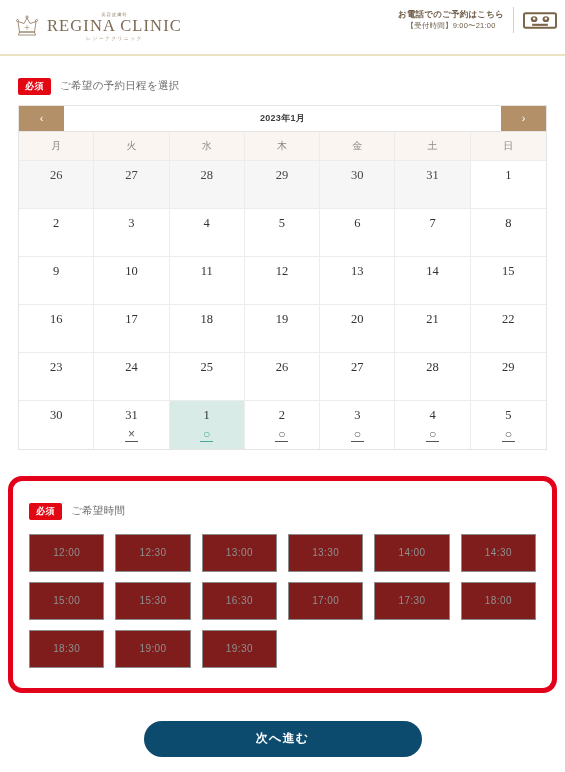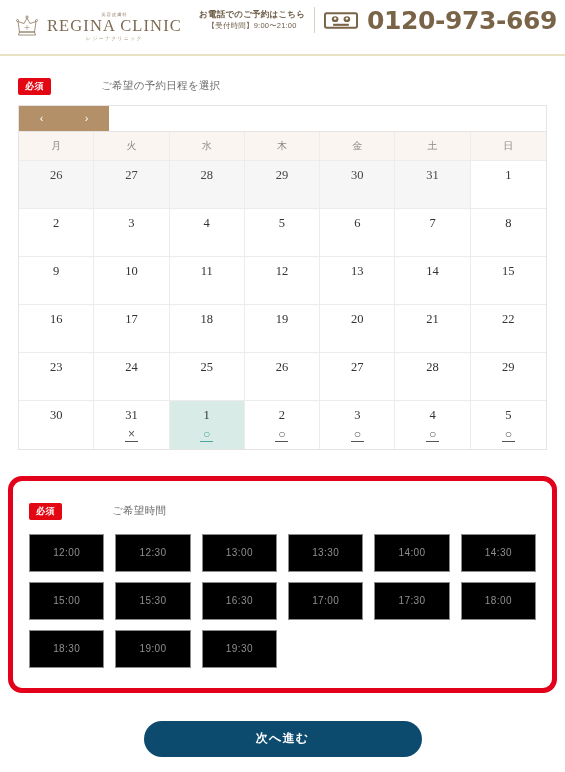--- a/index.html
+++ b/index.html
@@ -108,21 +108,21 @@
     color: #ffffff;
     font-size: 9px;
     font-weight: bold;
     letter-spacing: 0.5px;
     padding: 3px 7px 3px 7px;
     border-radius: 2px;
     line-height: 1.2;
     flex: none;
   }
 
-  .field-label-text { font-size: 10.5px; color: #6a6a6a; letter-spacing: 0.3px; margin-left: 41px; }
+  .field-label-text { font-size: 10.5px; color: #6a6a6a; letter-spacing: 0.3px; }
 
   
   .calendar {
     border: 1px solid #e4e4e4;
     border-top: none;
     background: #ffffff;
   }
 
   .cal-nav {
     display: flex;
@@ -228,21 +228,21 @@
   .time-grid {
     display: grid;
     grid-template-columns: repeat(6, 1fr);
     gap: 10px 11px;
     padding: 0 4px;
   }
 
   .time-slot {
     height: 38px;
     border: 1px solid #8c8c8c;
-    background: #000000;
+    background: #7f1d1d;
     display: flex;
     align-items: center;
     justify-content: center;
     font-size: 10px;
     color: #8f8f8f;
     letter-spacing: 0.4px;
     cursor: pointer;
   }
 
   
@@ -298,36 +298,36 @@
     <span>
       <svg class="freedial-icon" viewBox="0 0 52 32" xmlns="http://www.w3.org/2000/svg">
         <rect x="1.5" y="5" width="49" height="22" rx="2.5" fill="none" stroke="#7a6447" stroke-width="3"></rect>
         <ellipse cx="17" cy="14" rx="5" ry="4.4" fill="#7a6447"></ellipse>
         <ellipse cx="35" cy="14" rx="5" ry="4.4" fill="#7a6447"></ellipse>
         <ellipse cx="17" cy="13.2" rx="2" ry="1.7" fill="#ffffff"></ellipse>
         <ellipse cx="35" cy="13.2" rx="2" ry="1.7" fill="#ffffff"></ellipse>
         <rect x="14" y="21" width="24" height="3.2" fill="#7a6447"></rect>
       </svg>
     </span>
-    <div class="tel-number">0120-973-669</div>
   </div>
 
 </header>
 
 <main class="page">
 
   <section class="section">
 
     <div class="field-label-row">
       <span class="badge-required">必須</span>
       <span class="field-label-text">ご希望の予約日程を選択</span>
     </div>
 
     <div class="cal-nav">
       <div class="cal-nav-btn">‹</div>
+      <div class="cal-nav-title">2023年1月</div>
       <div class="cal-nav-btn">›</div>
     </div>
 
     <div class="calendar">
       <div class="cal-weekdays" id="cal-weekdays">
           <div class="cal-weekday">月</div>
           <div class="cal-weekday">火</div>
           <div class="cal-weekday">水</div>
           <div class="cal-weekday">木</div>
           <div class="cal-weekday">金</div>

